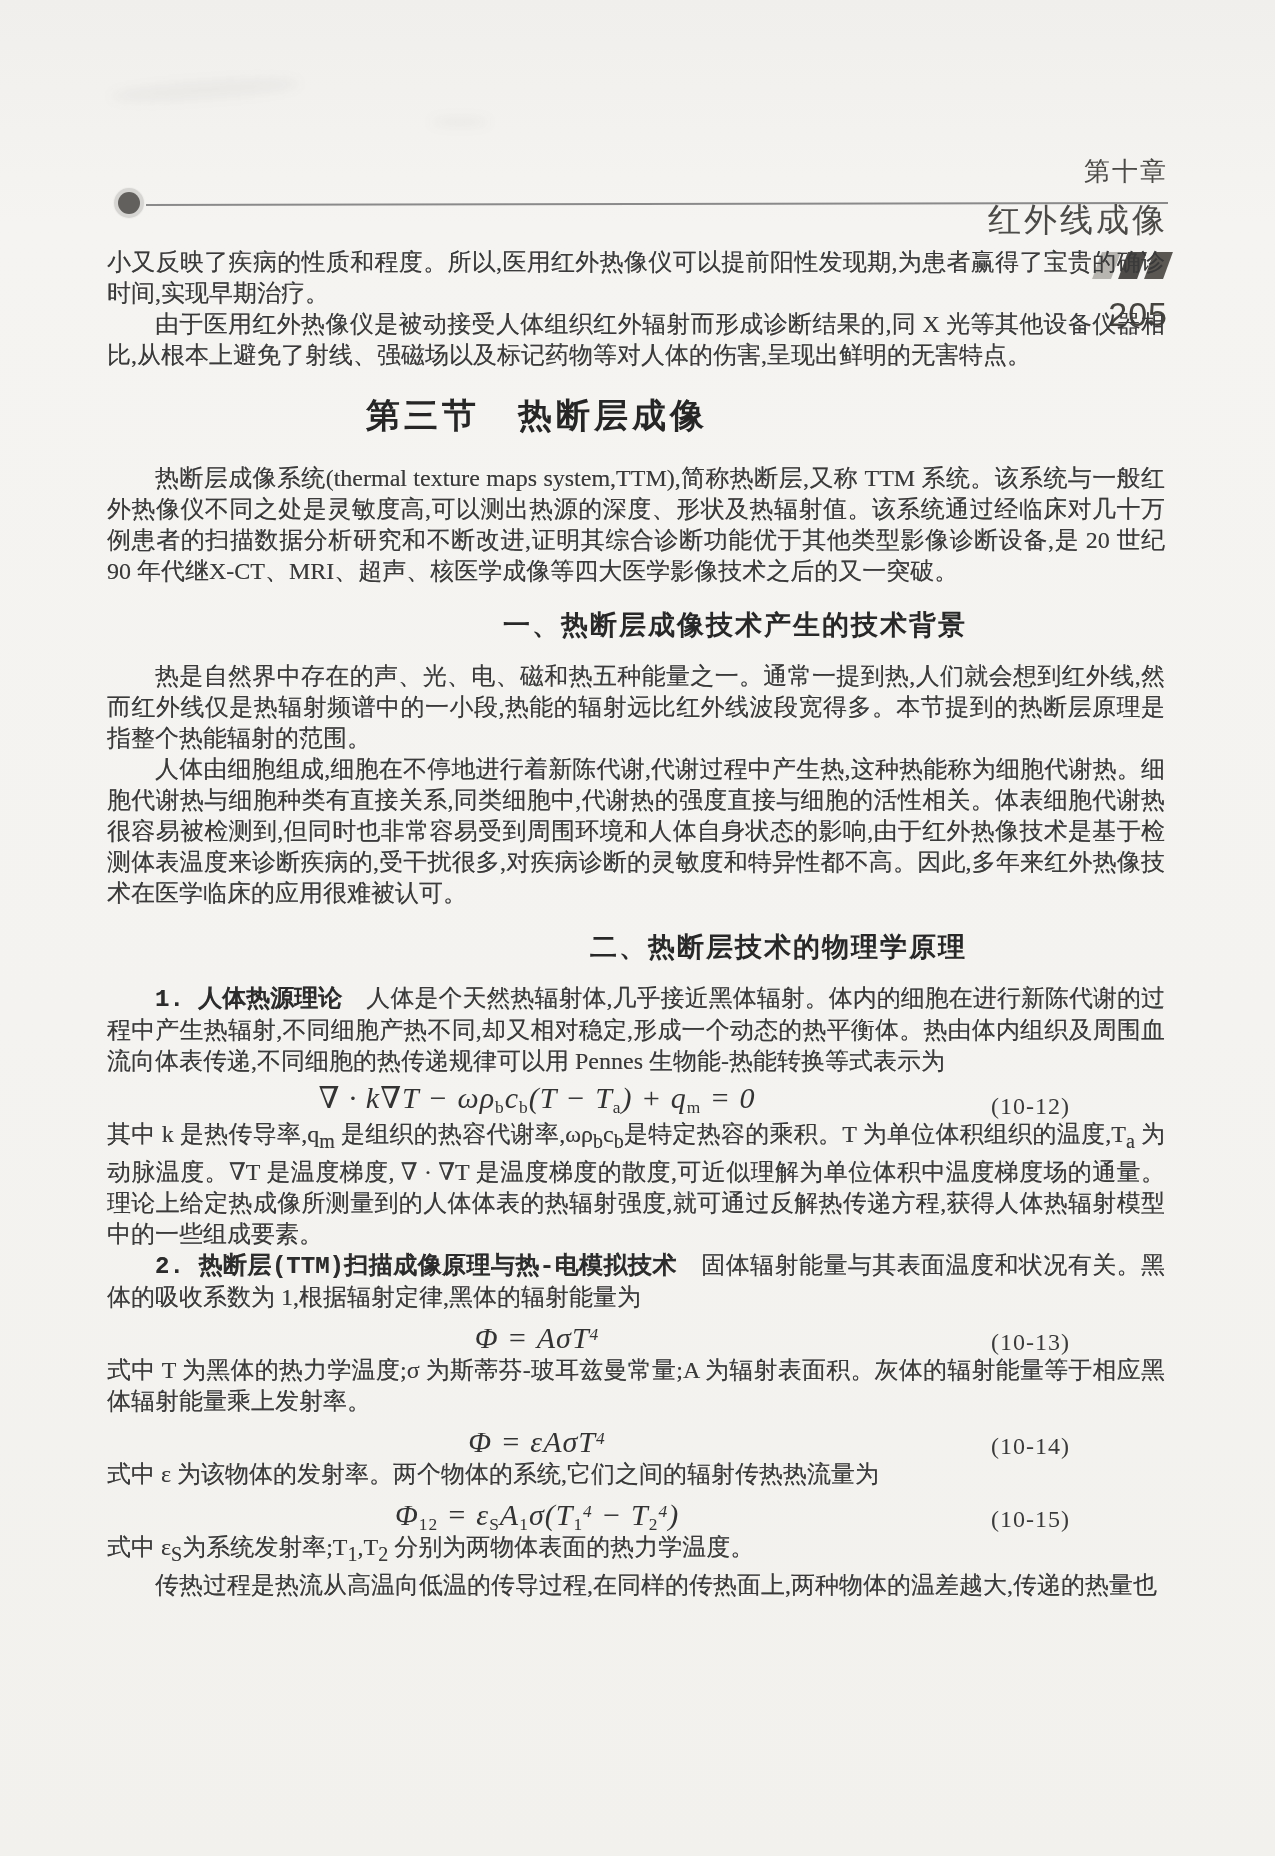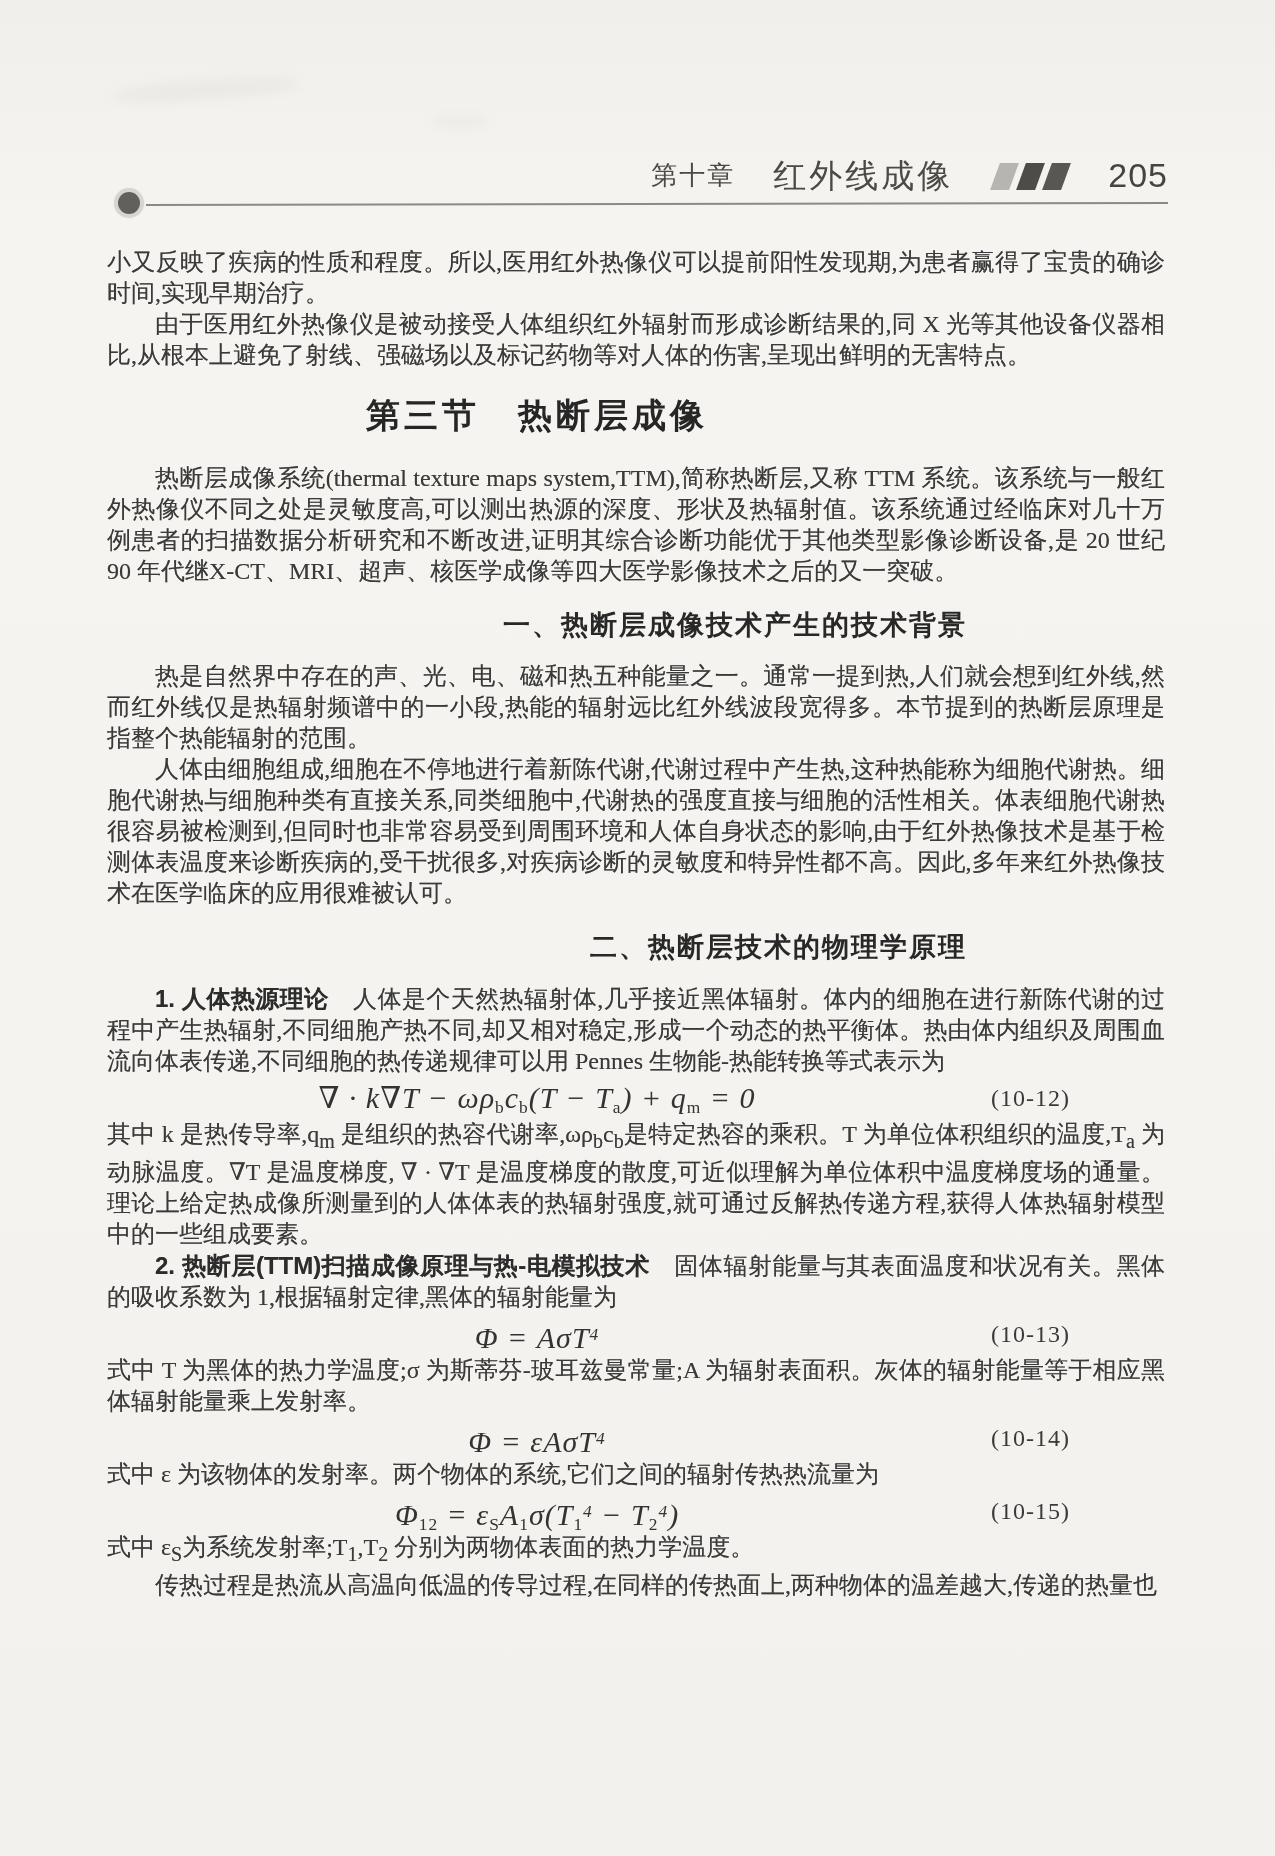--- a/index.html
+++ b/index.html
@@ -20,21 +20,21 @@
   .hdr-bullet{
     position:absolute;left:118px;top:192px;width:22px;height:22px;border-radius:50%;
     background:#62605d;box-shadow:0 0 0 4px #d6d5d2, 0 0 0 5px #efeeeb;
   }
   .hdr-rule{
     position:absolute;left:146px;top:203px;width:1022px;height:2px;
     background:#8a8a8a;transform:rotate(-0.12deg);
   }
   .hdr-row{
     position:absolute;top:156px;right:107px;height:36px;
-    display:flex;align-items:flex-end;gap:16px;
+    display:flex;align-items:flex-end;gap:16px;flex-direction:column;
   }
   .hdr-chapter{
     font-family:"Liberation Serif","DejaVu Serif",serif;
     font-size:26px;line-height:32px;color:#4b4a47;letter-spacing:2px;
   }
   .hdr-title{margin-left:22px;font-size:33px;line-height:32px;color:#4b4a47;letter-spacing:3px;}
   .hdr-marks{display:flex;align-items:flex-end;gap:7px;margin-left:26px;margin-bottom:2px;}
   .mark{display:block;width:19px;height:27px;transform:skewX(-20deg);}
   .mark.m1{background:#b7b5b0;}
   .mark.m2{background:#4e4c49;}
@@ -47,21 +47,21 @@
 
   
   .content{position:absolute;left:107px;top:247px;width:1058px;}
   p.body{
     margin:0;font-size:24px;line-height:31px;text-align:justify;
     text-indent:2em;
     text-shadow:0 0 .6px rgba(58,58,58,.55);
   }
   p.noindent{text-indent:0;}
   .runin{
-    font-family:Liberation Sans, sans-serif;
+    font-family:Liberation Mono, monospace;
     font-weight:bold;color:#2c2c2c;
   }
   
   .axis{width:860px;text-align:center;}
   h1.sec-title{
     margin:24px 0 28px 0;
     font-family:"Liberation Sans","DejaVu Sans",sans-serif;
     font-size:34px;line-height:40px;font-weight:bold;color:#262626;
     letter-spacing:4px;
   }
@@ -75,21 +75,21 @@
   .eq-row{position:relative;height:32px;margin:5px 0;}
   .formula{
     font-style:italic;font-size:30px;line-height:32px;color:#333;
     letter-spacing:1px;white-space:nowrap;
   }
   .formula sub,.eq sub{font-size:.58em;font-style:normal;}
   .formula sup{font-size:.58em;}
   sub{vertical-align:-.3em;}
   sup{vertical-align:.45em;}
   .eq-num{
-    position:absolute;right:95px;top:0;
+    position:absolute;right:95px;top:8px;
     font-style:normal;font-size:24px;line-height:32px;color:#3a3a3a;
     letter-spacing:1px;
   }
 </style>
 </head>
 <body>
 
 <div class="page">
 
   <div class="smudge s1"></div>

